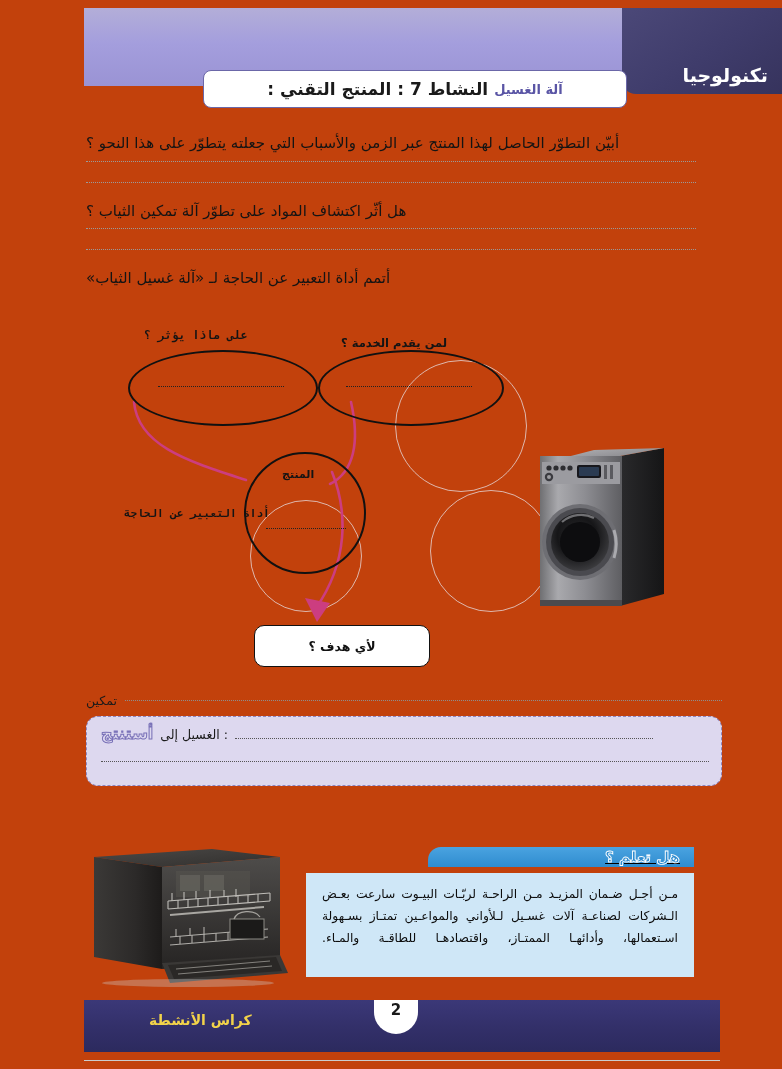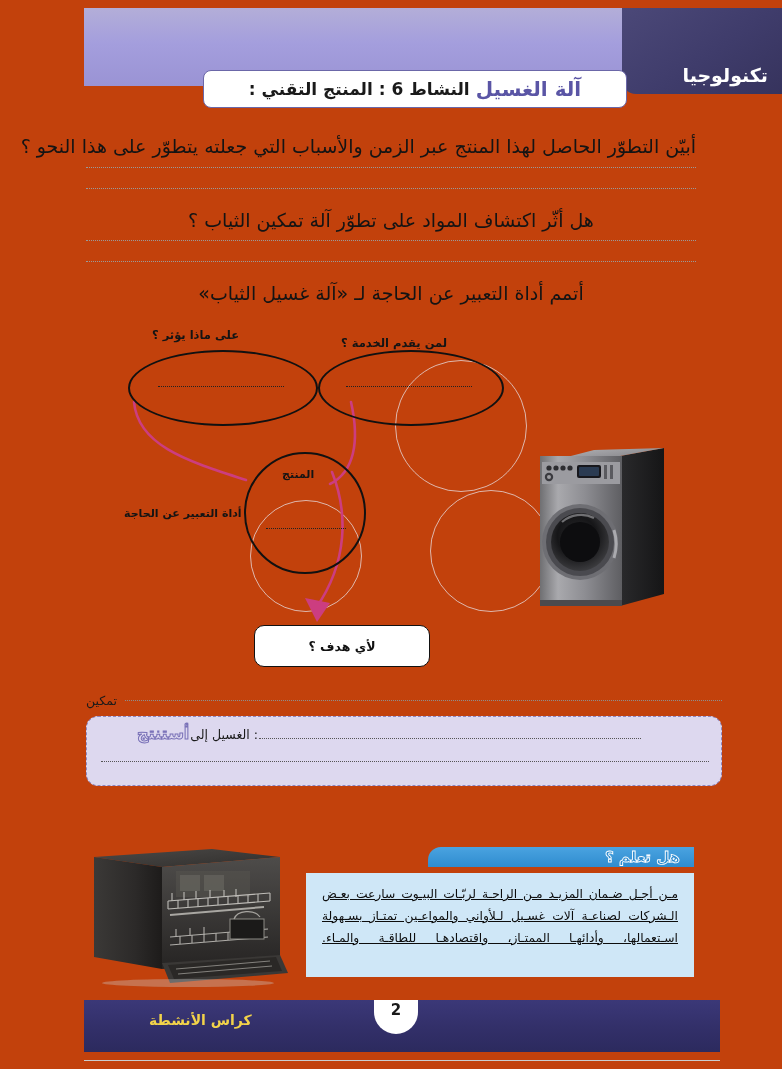--- a/index.html
+++ b/index.html
@@ -62,40 +62,40 @@
     gap: 6px;
     box-sizing: border-box;
   }
   .title-main {
     font-size: 17px;
     font-weight: bold;
     color: #1a1a1a;
     white-space: nowrap;
   }
   .title-accent {
-    font-size: 20px;
+    font-size: 13px;
     font-weight: bold;
     color: #5a55a5;
     white-space: nowrap;
   }
 
   
   .q-block {
     position: absolute;
     right: 86px;
     left: 86px;
     text-align: right;
   }
   .q-text {
-    font-size: 19px;
+    font-size: 15px;
     color: #141414;
     line-height: 1.5;
     margin: 0 0 6px 0;
     white-space: nowrap;
-    text-align: center;
+    text-align: left;
   }
   .dotline {
     border-bottom: 1.4px dotted #9a9a9a;
     height: 0;
     margin: 0 0 20px 0;
   }
   .dotline.tight { margin-bottom: 17px; }
 
   
   .diagram {
@@ -198,22 +198,21 @@
     background: #ddd8ef;
     border: 1.4px dashed #8d86c2;
     border-radius: 12px;
     box-sizing: border-box;
     padding: 7px 12px 7px 14px;
   }
   .concl-head {
     display: flex;
     flex-direction: row-reverse;
     align-items: baseline;
-    gap: 1px;
-    margin-left: 36px;
+    gap: 7px;
   }
   .concl-word {
     font-size: 16px;
     font-weight: bold;
     color: #ddd8ef;
     -webkit-text-stroke: 1px #7a72b8;
     text-shadow: 0 0 0 #7a72b8;
     white-space: nowrap;
   }
   .concl-sub {
@@ -236,20 +235,21 @@
     top: 847px;
     width: 266px;
     height: 20px;
     background: linear-gradient(180deg, #4aa3e0 0%, #2f8ccf 100%);
     border-radius: 13px 0 0 0;
     display: flex;
     align-items: center;
     justify-content: flex-start;
     padding-right: 14px;
     box-sizing: border-box;
+    text-decoration: underline;
   }
   .dyk-tab span {
     font-size: 15px;
     font-weight: bold;
     color: #2f8ccf;
     -webkit-text-stroke: 0.9px #ffffff;
     white-space: nowrap;
   }
   .dyk-body {
     position: absolute;
@@ -261,21 +261,20 @@
     box-sizing: border-box;
     padding: 11px 16px 10px 16px;
   }
   .dyk-text {
     font-size: 12.3px;
     line-height: 1.78;
     color: #0d0d0d;
     text-align: justify;
     text-align-last: justify;
     margin: 0;
-    text-decoration: underline;
   }
 
   
   .footer-band {
     position: absolute;
     left: 84px;
     top: 1000px;
     width: 636px;
     height: 52px;
     background: linear-gradient(180deg, #3b3878 0%, #33306a 50%, #2c2a5e 100%);
@@ -333,21 +332,21 @@
   <div class="wm" style="left:395px;top:360px;width:130px;height:130px;"></div>
   <div class="wm" style="left:250px;top:500px;width:110px;height:110px;"></div>
   <div class="wm" style="left:430px;top:490px;width:120px;height:120px;"></div>
 
   <div class="header-band"></div>
   <div class="header-tab">
     <div class="header-tab-label">تكنولوجيا</div>
   </div>
   <div class="title-plate">
     <span class="title-accent">آلة الغسيل</span>
-    <span class="title-main">النشاط 6 : المنتج التقني :</span>
+    <span class="title-main">النشاط 7 : المنتج التقني :</span>
   </div>
 
   <div class="q-block" style="top:132px;">
     <p class="q-text">أبيّن التطوّر الحاصل لهذا المنتج عبر الزمن والأسباب التي جعلته يتطوّر على هذا النحو ؟</p>
     <div class="dotline"></div>
     <div class="dotline tight"></div>
 
     <p class="q-text">هل أثّر اكتشاف المواد على تطوّر آلة تمكين الثياب ؟</p>
     <div class="dotline"></div>
     <div class="dotline tight"></div>
@@ -360,33 +359,33 @@
     <svg class="diagram-svg" viewBox="0 0 480 350">
 
       <path d="M 48 80 C 52 125, 105 140, 160 158" fill="none" stroke="#cc3d80" stroke-width="2.6" stroke-linecap="round"></path>
 
       <path d="M 265 80 C 274 120, 268 150, 244 162" fill="none" stroke="#cc3d80" stroke-width="2.6" stroke-linecap="round"></path>
       <path d="M 246 150 C 262 190, 262 240, 230 286" fill="none" stroke="#cc3d80" stroke-width="2.6" stroke-linecap="round"></path>
 
       <path d="M 231 300 L 219 276 L 244 281 Z" fill="#cc3d80"></path>
     </svg>
 
-    <div class="ell-label" style="left:66px;top:6px;">على ماذا يؤثر ؟</div>
+    <div class="ell-label" style="left:58px;top:6px;font-family:Liberation Mono, monospace;">على ماذا يؤثر ؟</div>
     <div class="ellipse" style="left:42px;top:28px;width:186px;height:72px;"></div>
     <div class="ell-dots" style="left:72px;top:64px;width:126px;"></div>
 
     <div class="ell-label" style="left:255px;top:14px;">لمن يقدم الخدمة ؟</div>
     <div class="ellipse" style="left:232px;top:28px;width:182px;height:72px;"></div>
     <div class="ell-dots" style="left:260px;top:64px;width:126px;"></div>
 
     <div class="ellipse" style="left:158px;top:130px;width:118px;height:118px;"></div>
     <div class="node-text" style="left:196px;top:146px;">المنتج</div>
     <div class="ell-dots" style="left:180px;top:206px;width:80px;"></div>
 
-    <div class="node-text" style="left:38px;top:185px;">أداة التعبير عن الحاجة</div>
+    <div class="node-text" style="left:38px;top:185px;font-family:Liberation Mono, monospace;">أداة التعبير عن الحاجة</div>
 
     <div class="target-box" style="left:168px;top:303px;width:174px;height:40px;border-radius:10px;">
       <span>لأي هدف ؟</span>
     </div>
   </div>
 
   <div class="photo-washer">
     <svg viewBox="0 0 138 180" width="138" height="180">
       <defs>
         <linearGradient id="wfront" x1="0" y1="0" x2="1" y2="0">

